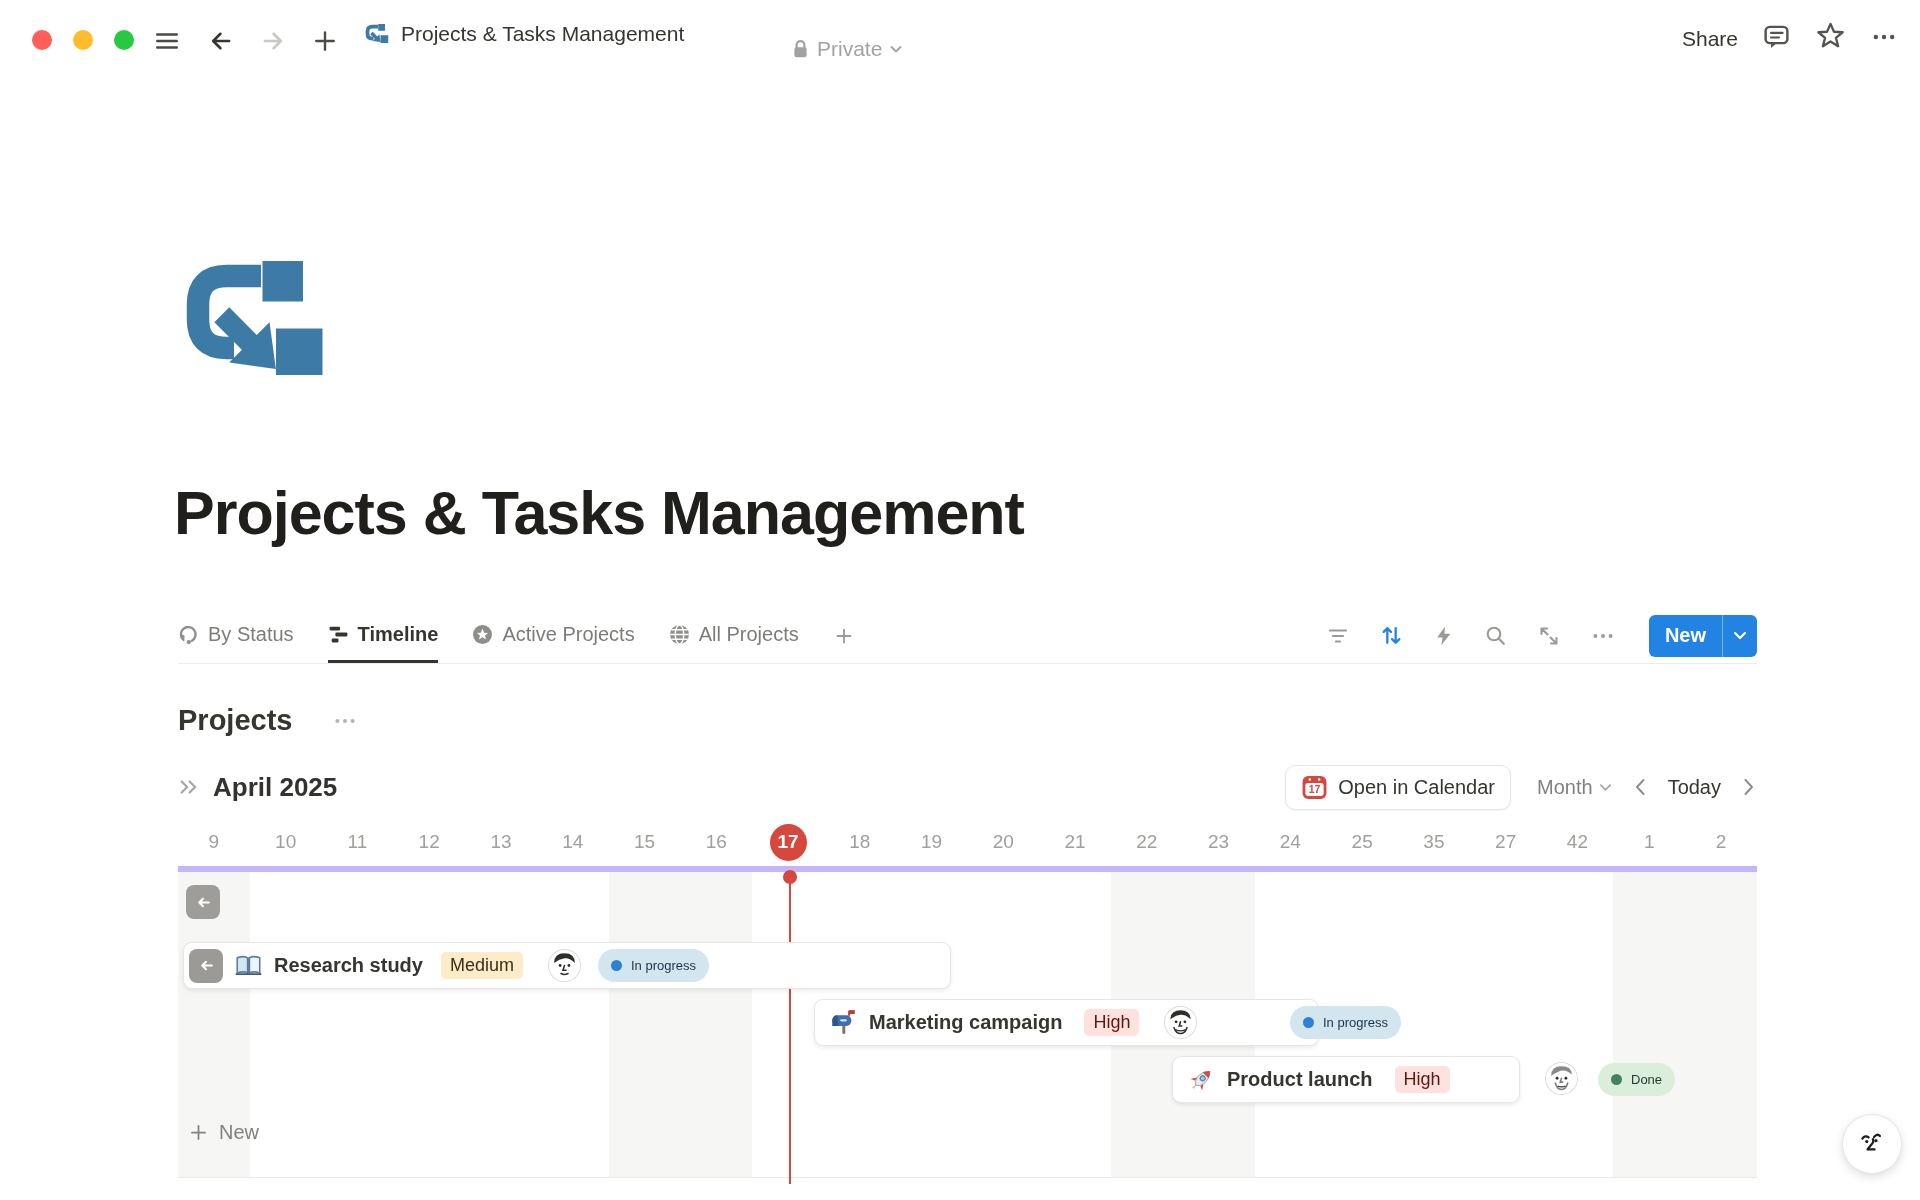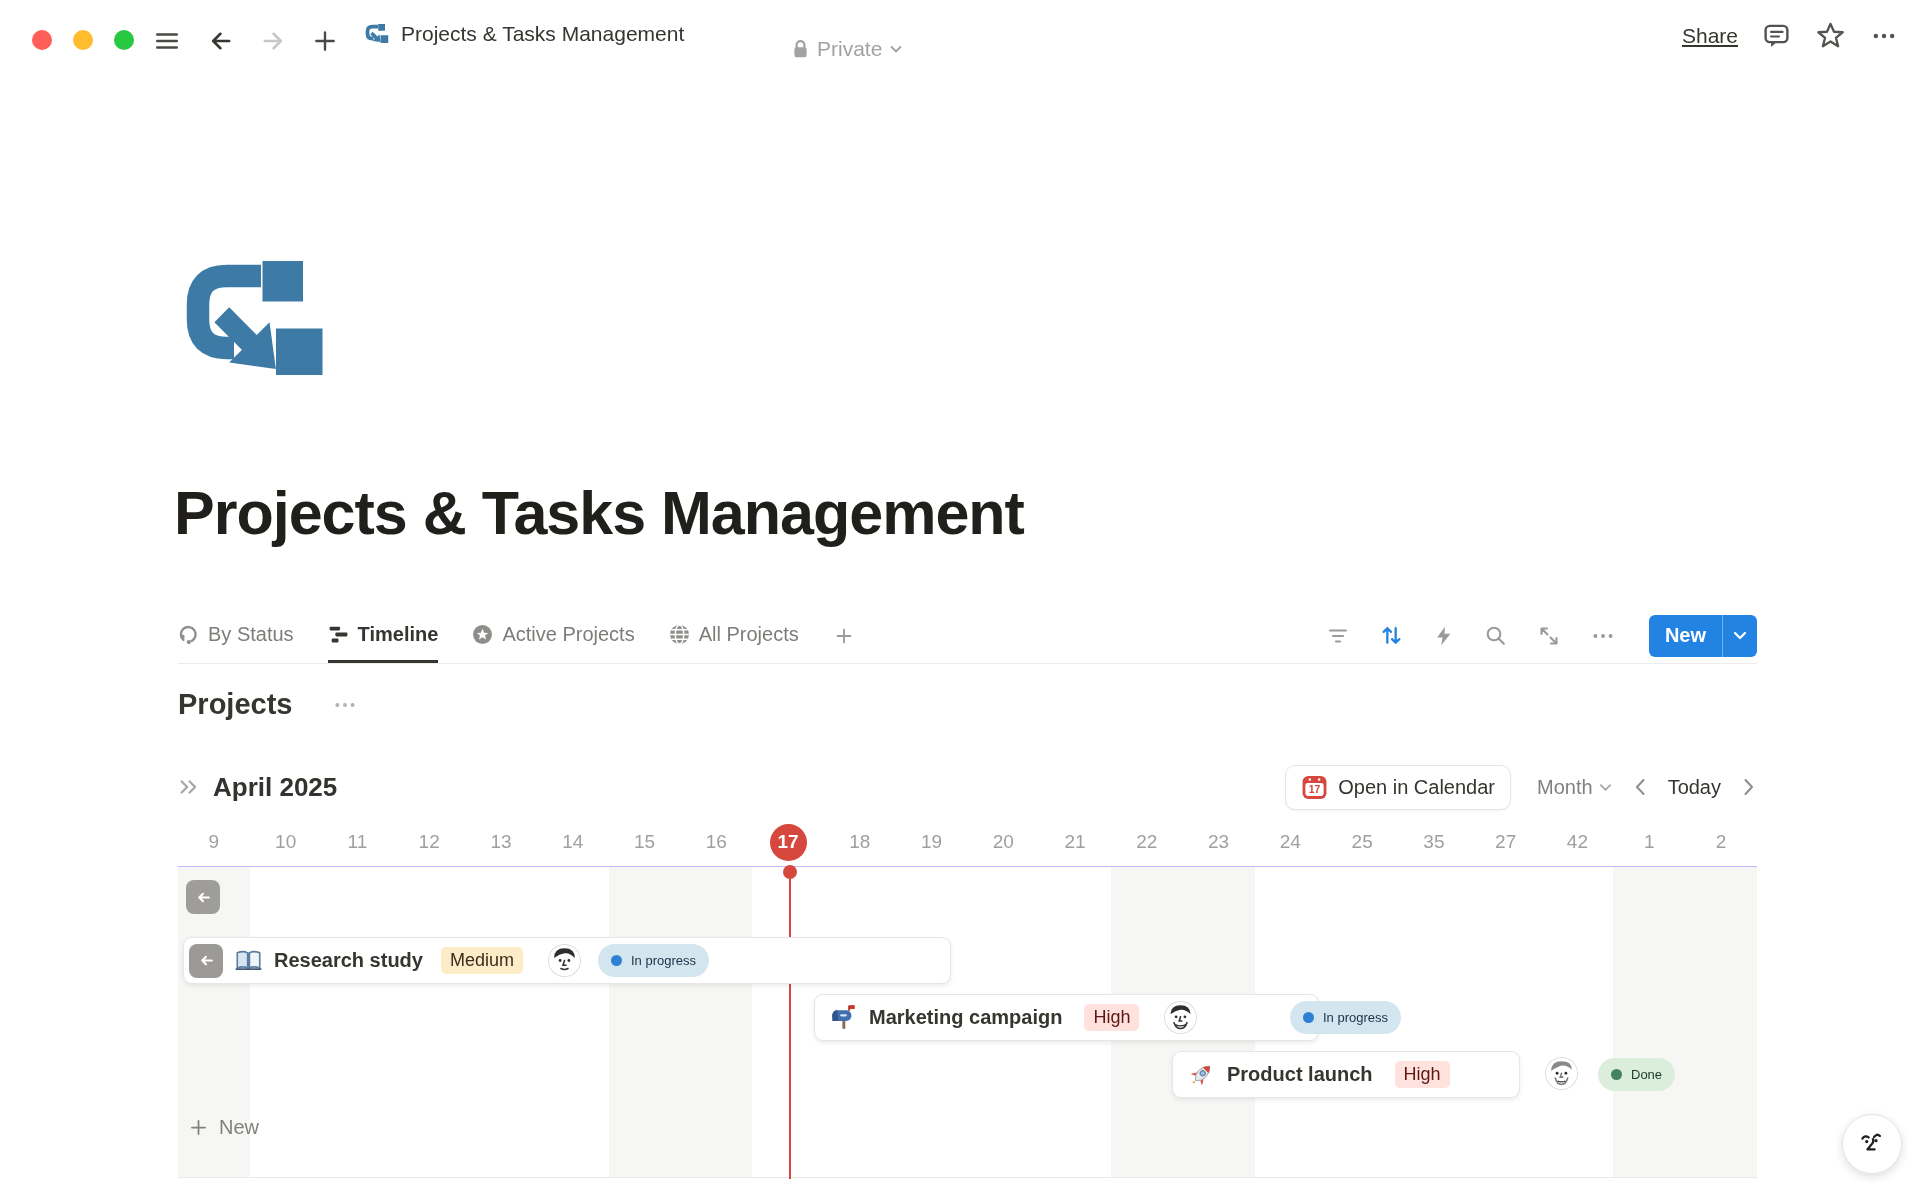--- a/index.html
+++ b/index.html
@@ -10,21 +10,21 @@
   
   .topbar { position:absolute; top:0; left:0; width:1920px; height:80px; display:flex; align-items:center; background:#fff; }
   .traffic { position:absolute; left:32px; top:30px; display:flex; gap:21px; }
   .tl { width:20px; height:20px; border-radius:50%; display:inline-block; }
   .tl.red{ background:#ff5f57; } .tl.yellow{ background:#febc2e; } .tl.green{ background:#28c840; }
   .tb-btn { background:none; border:none; cursor:pointer; display:flex; align-items:center; justify-content:center; position:absolute; top:26px; width:30px; height:30px; }
   .crumb { position:absolute; left:364px; top:22px; display:flex; align-items:center; gap:12px; }
   .crumb-title { font-size:21px; font-weight:500; color:#37352f; white-space:nowrap; }
   .privacy { position:absolute; left:792px; top:24px; display:flex; align-items:center; gap:8px; background:none; border:none; cursor:pointer;margin-top:13px; }
   .privacy-label { font-size:21px; color:#a3a2a0; }
-  .tb-right { position:absolute; right:22px; top:20px; display:flex; align-items:center; gap:24px;text-decoration:underline; }
+  .tb-right { position:absolute; right:22px; top:20px; display:flex; align-items:flex-end; gap:24px; }
   .share-btn { background:none; border:none; font-size:21px; color:#37352f; cursor:pointer; font-family:inherit; }
   .icon-btn { background:none; border:none; cursor:pointer; display:flex; align-items:center; }
 
   
   .page-logo { position:absolute; left:176px; top:258px; width:152px; height:132px; cursor:pointer; }
   .page-title { position:absolute; left:174px; top:478px; font-size:61px; font-weight:700; letter-spacing:-1px; color:#211f1c; }
 
   
   .tabs-row { position:absolute; left:178px; top:608px; width:1579px; height:56px; display:flex; align-items:center; justify-content:space-between; border-bottom:1px solid #ececea; }
   .tabs { display:flex; align-items:center; gap:34px; height:100%; }
@@ -32,42 +32,42 @@
   .tab.active { color:#37352f; font-weight:700; border-bottom-color:#37352f; }
   .tab-plus { border:none; background:none; cursor:pointer; color:#9b9a97; display:flex; align-items:center; }
   .view-toolbar { display:flex; align-items:center; gap:29px; }
   .vt-icon { background:none; border:none; cursor:pointer; display:flex; align-items:center; }
   .new-btn { display:flex; align-items:stretch; height:42px; background:#2383e2; border:none; border-radius:6px; overflow:hidden; cursor:pointer; margin-left:4px; }
   .new-btn-main { display:flex; align-items:center; padding:0 16px; color:#fff; font-size:20px; font-weight:600; font-family:inherit; }
   .new-btn-divider { width:1px; background:rgba(255,255,255,0.38); }
   .new-btn-chevron { width:34px; display:flex; align-items:center; justify-content:center; }
 
   
-  .collection-header { position:absolute; left:178px; top:688px; display:flex; align-items:center; gap:40px; }
+  .collection-header { position:absolute; left:178px; top:704px; display:flex; align-items:center; gap:40px; }
   .collection-title { font-size:29px; font-weight:700; color:#37352f; }
 
   
   .tl-header { position:absolute; left:178px; top:762px; width:1579px; height:50px; display:flex; align-items:center; justify-content:space-between; }
   .tl-header-left { display:flex; align-items:center; gap:13px; }
   .period-label { font-size:26px; font-weight:600; color:#34322e; }
   .tl-header-right { display:flex; align-items:center; gap:20px; }
   .open-cal-btn { display:flex; align-items:center; gap:10px; height:45px; padding:0 15px; background:#fff; border:1px solid #e6e5e3; border-radius:10px; box-shadow:0 1px 2px rgba(15,15,15,0.05); cursor:pointer; font-family:inherit; }
   .open-cal-label { font-size:20px; font-weight:500; color:#37352f; }
   .scale-btn { display:flex; align-items:center; gap:6px; background:none; border:none; cursor:pointer; font-family:inherit; margin-left:6px; }
   .scale-label { font-size:20px; color:#82817e; }
   .nav-chevron { background:none; border:none; cursor:pointer; display:flex; align-items:center; padding:0 2px; }
   .today-btn { background:none; border:none; cursor:pointer; font-size:20px; color:#37352f; font-family:inherit; }
 
   
   .dates-row { position:absolute; left:178px; top:818px; width:1579px; height:48px; display:flex; }
   .day-cell { width:71.77px; height:100%; display:flex; align-items:center; justify-content:center; font-size:19px; color:#a09f9c; }
   .today-bubble { width:37px; height:37px; border-radius:50%; background:#d6473e; color:#fff; font-weight:700; display:flex; align-items:center; justify-content:center; font-size:19px; }
 
   
-  .timeline-grid { position:absolute; left:178px; top:866px; width:1579px; height:312px; border-top:1px solid #c4b5fd; border-bottom:1px solid #e9e9e7; background:#fff; }
+  .timeline-grid { position:absolute; left:178px; top:866px; width:1579px; height:312px; border-top:6px solid #c4b5fd; border-bottom:1px solid #e9e9e7; background:#fff; }
   .weekend-shade { position:absolute; top:0; bottom:0; background:#f6f6f4; z-index:0; }
   .today-line { position:absolute; left:611px; top:0; width:2px; height:312px; background:#d6473e; z-index:1; }
   .today-dot { position:absolute; left:-6px; top:-2px; width:14px; height:14px; border-radius:50%; background:#d6473e; }
 
   .overflow-btn { width:34px; height:34px; border-radius:8px; background:#9e9d9a; border:none; display:flex; align-items:center; justify-content:center; cursor:pointer; flex:none; }
   .overflow-solo { position:absolute; left:8px; top:13px; z-index:2; }
 
   .bar-card { position:absolute; height:47px; background:#fff; border-radius:9px; box-shadow:inset 0 0 0 1px rgba(55,53,47,0.12), 0 2px 4px rgba(15,15,15,0.08); display:flex; align-items:center; gap:12px; z-index:2; cursor:pointer; }
   .bar-title { font-size:20px; font-weight:600; color:#37352f; white-space:nowrap; }
   .tag { font-size:18px; padding:3px 9px; border-radius:5px; white-space:nowrap; flex:none; }

